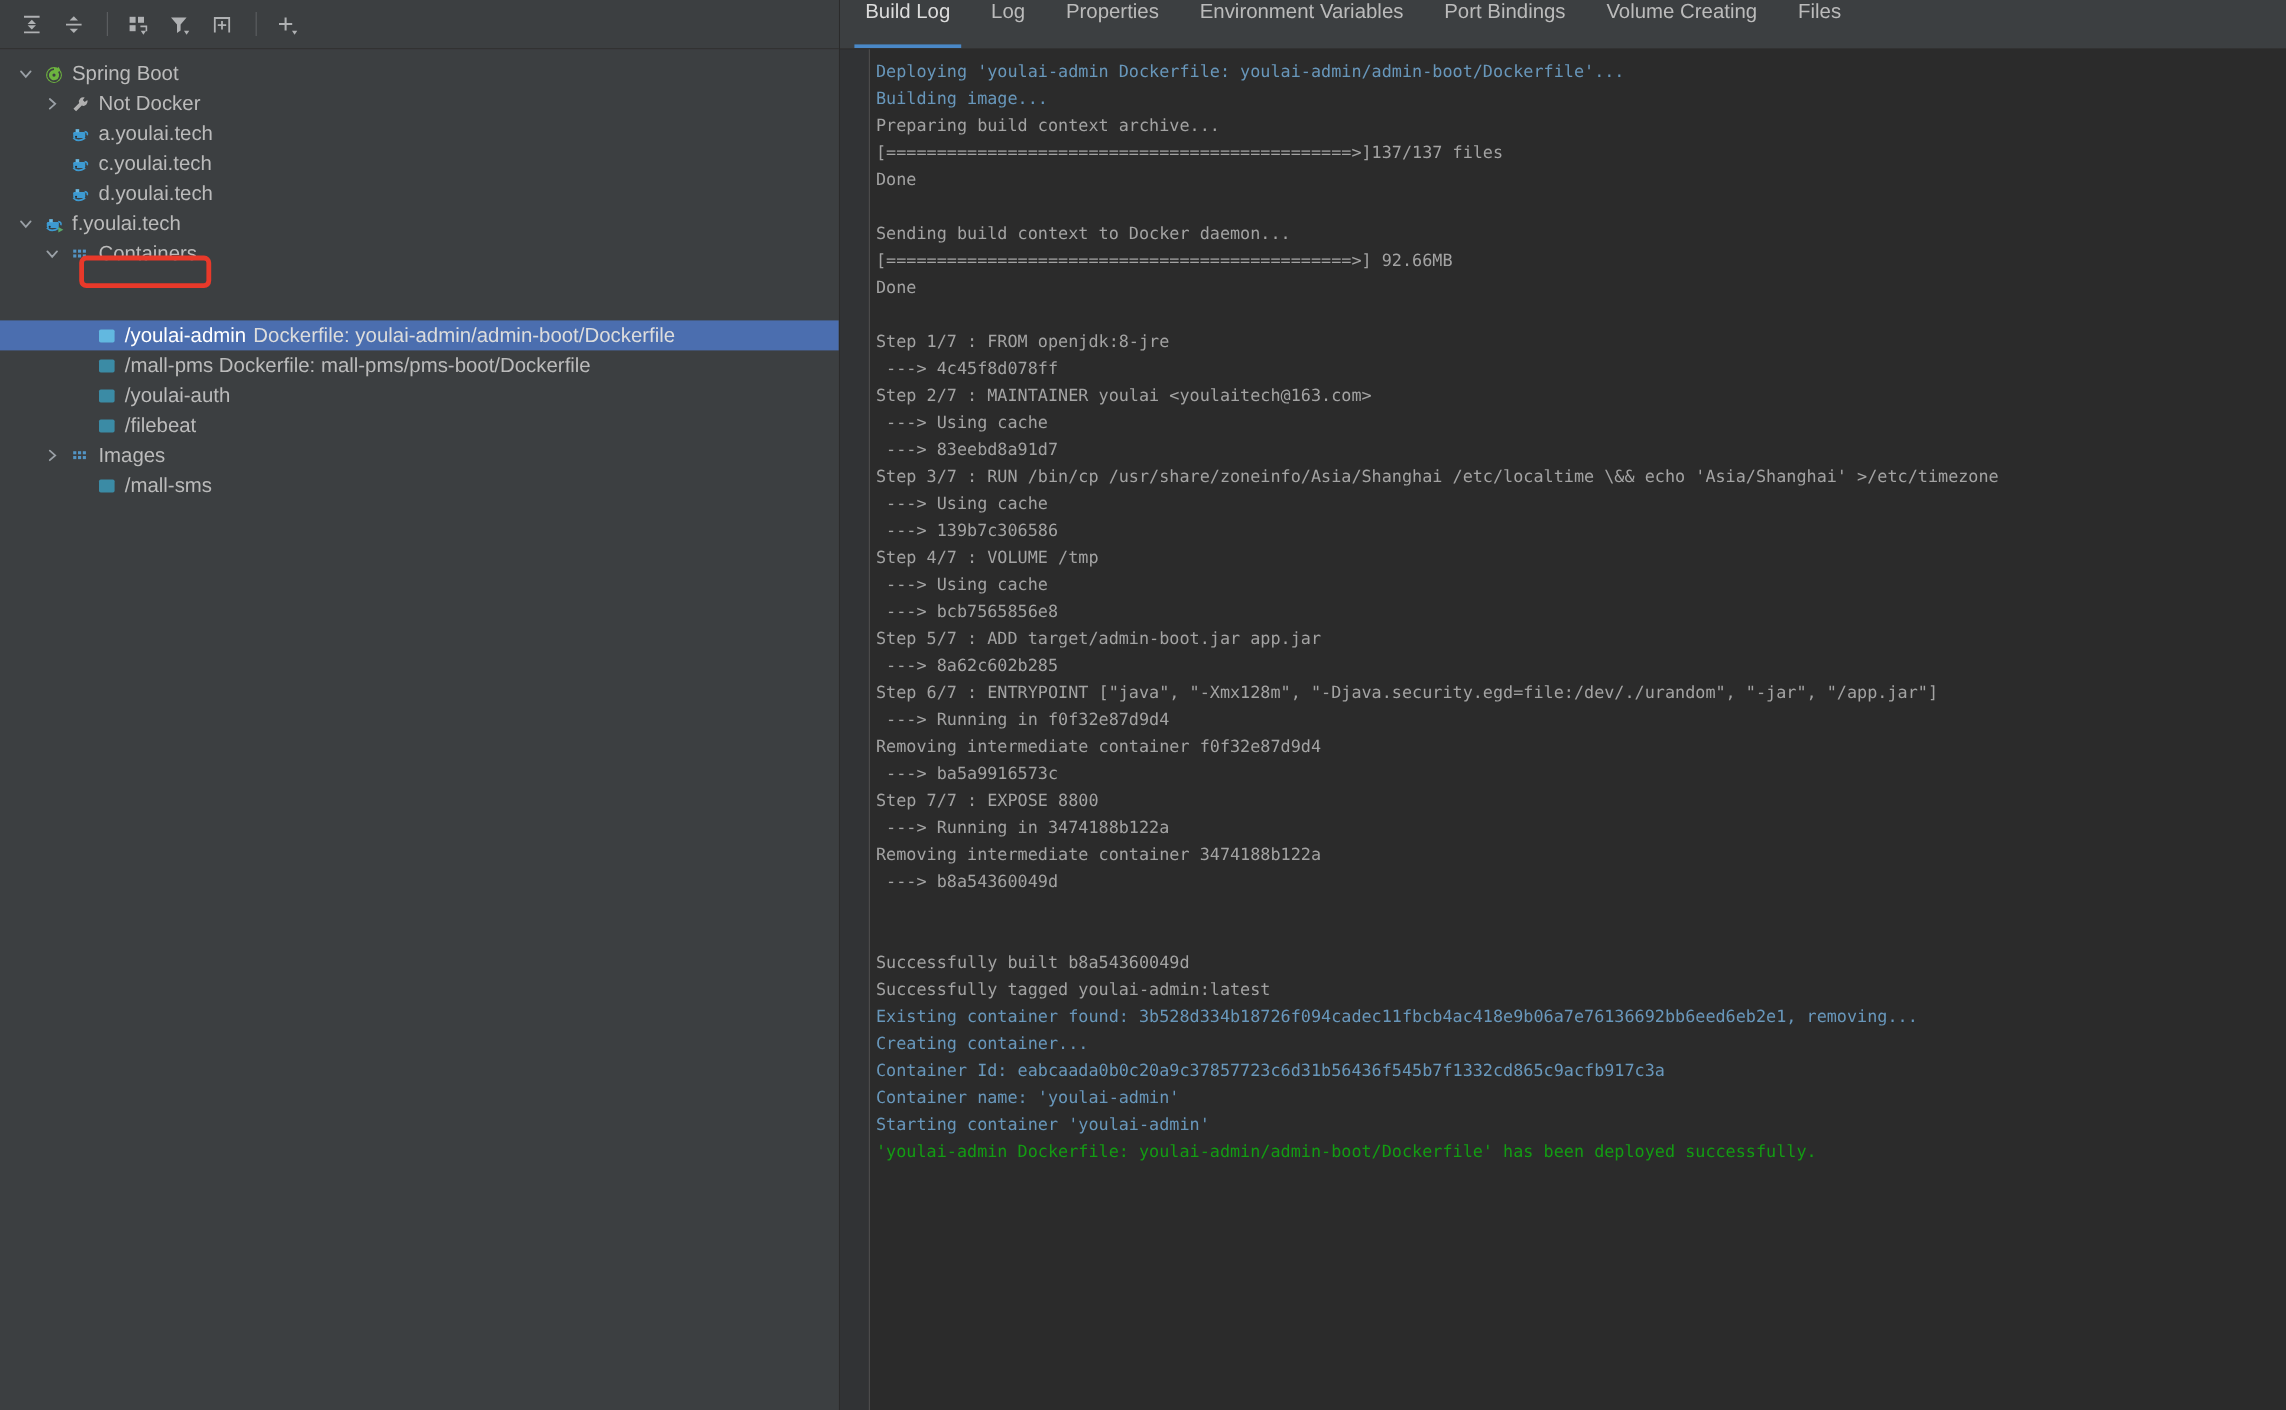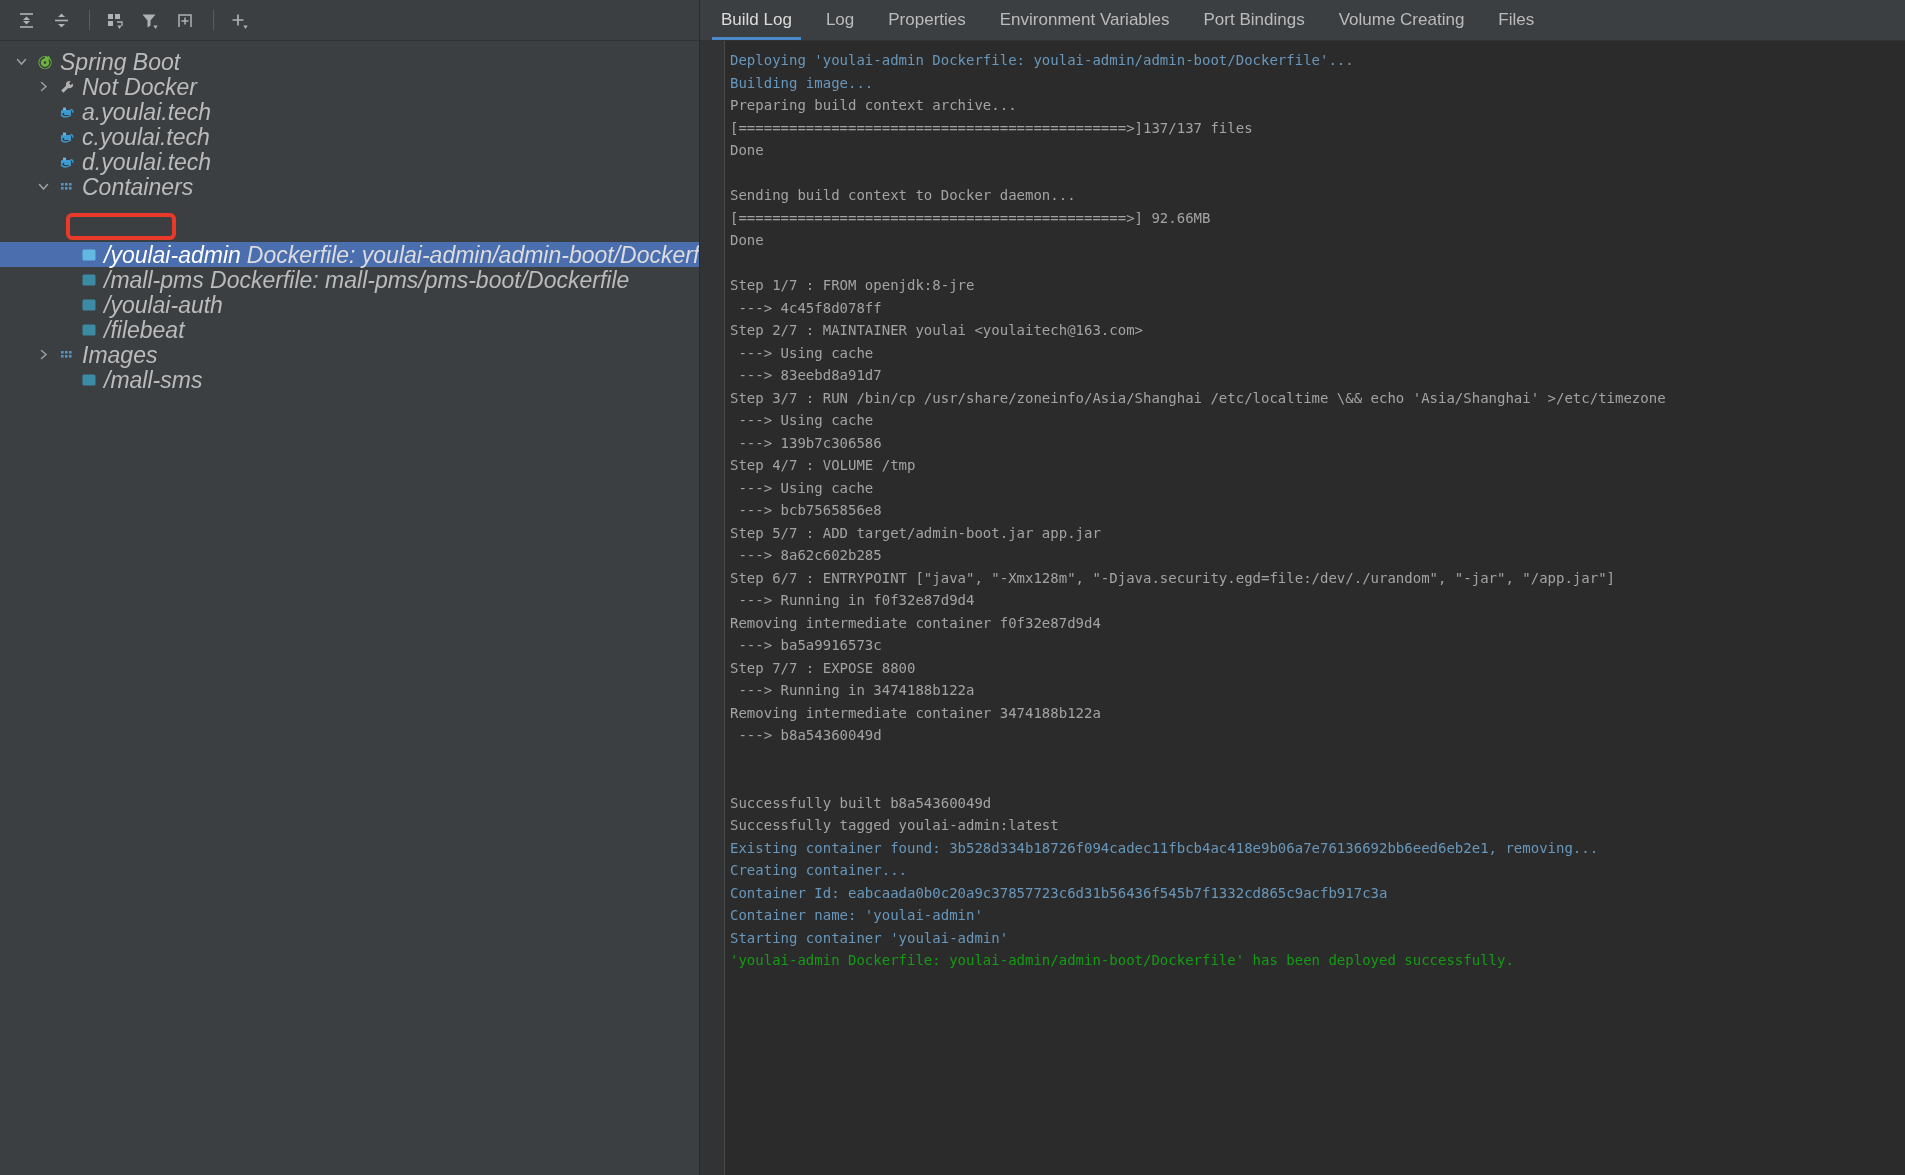--- a/index.html
+++ b/index.html
@@ -51,26 +51,26 @@
 
   .tree {
     flex: 1 1 auto;
     overflow: hidden;
     padding-top: 8px;
     position: relative;
   }
   .row {
     height: 25px;
     display: flex;
+    align-items: center;
     white-space: nowrap;
-    font-size: 23px;
+    font-size: 17px;
     color: #bbbbbb;
     position: relative;
     cursor: default;
-    font-style: italic;
   }
   .row.selected { background: #4b6eaf; color: #ffffff; }
   .row .arrow {
     width: 22px; height: 25px;
     display: flex; align-items: center; justify-content: center;
     flex: 0 0 22px;
   }
   .row .arrow svg { display:block; }
   .row .ticon {
     width: 26px; height: 25px;
@@ -111,21 +111,20 @@
     flex: 0 0 41px;
     display: flex;
     align-items: flex-end;
     background: #3c3f41;
     padding-left: 4px;
     border-bottom: 1px solid #323232;
   }
   .tab {
     height: 40px;
     display: flex;
-    align-items: center;
     padding: 0 17px;
     font-size: 17px;
     color: #bbbbbb;
     position: relative;
     cursor: default;
   }
   .tab.active { color: #dcdcdc; }
   .tab.active::after {
     content: "";
     position: absolute;
@@ -279,20 +278,38 @@
             <svg width="18" height="18" viewBox="0 0 18 18">
               <rect x="3" y="7" width="10" height="5" rx="1" fill="#3d9ad1"></rect>
               <rect x="5" y="4.6" width="3" height="2.6" fill="#69b7e0"></rect>
               <path d="M12.5 6.5 q3 0.6 2.2 3.2" stroke="#3d9ad1" stroke-width="1.3" fill="none"></path>
               <path d="M3 12 q4 4 10 0" stroke="#3d9ad1" stroke-width="1.4" fill="none"></path>
               <circle cx="5.4" cy="11" r="0.9" fill="#2b2b2b"></circle>
             </svg>
           </span>
           <span class="label">d.youlai.tech</span>
         </div>
+        <div class="row" style="padding-left: 10px;">
+          <span class="arrow">
+            <svg width="13" height="13" viewBox="0 0 13 13">
+              <path d="M2.5 4.5 L6.5 9 L10.5 4.5" stroke="#9aa0a6" stroke-width="1.5" fill="none" stroke-linecap="round"></path>
+            </svg>
+          </span>
+          <span class="ticon">
+            <svg width="18" height="18" viewBox="0 0 18 18">
+              <rect x="3" y="7" width="10" height="5" rx="1" fill="#3d9ad1"></rect>
+              <rect x="5" y="4.6" width="3" height="2.6" fill="#69b7e0"></rect>
+              <path d="M12.5 6.5 q3 0.6 2.2 3.2" stroke="#3d9ad1" stroke-width="1.3" fill="none"></path>
+              <path d="M3 12 q4 4 10 0" stroke="#3d9ad1" stroke-width="1.4" fill="none"></path>
+              <circle cx="5.4" cy="11" r="0.9" fill="#2b2b2b"></circle>
+              <path d="M12.6 11.2 l4.2 2.3 -4.2 2.3 z" fill="#59a869"></path>
+            </svg>
+          </span>
+          <span class="label">f.youlai.tech</span>
+        </div>
         <div class="row" style="padding-left: 32px;">
           <span class="arrow">
             <svg width="13" height="13" viewBox="0 0 13 13">
               <path d="M2.5 4.5 L6.5 9 L10.5 4.5" stroke="#9aa0a6" stroke-width="1.5" fill="none" stroke-linecap="round"></path>
             </svg>
           </span>
           <span class="ticon">
             <svg width="18" height="18" viewBox="0 0 18 18">
               <g fill="#5394c4">
                 <rect x="3" y="5" width="2.6" height="2.6"></rect>

